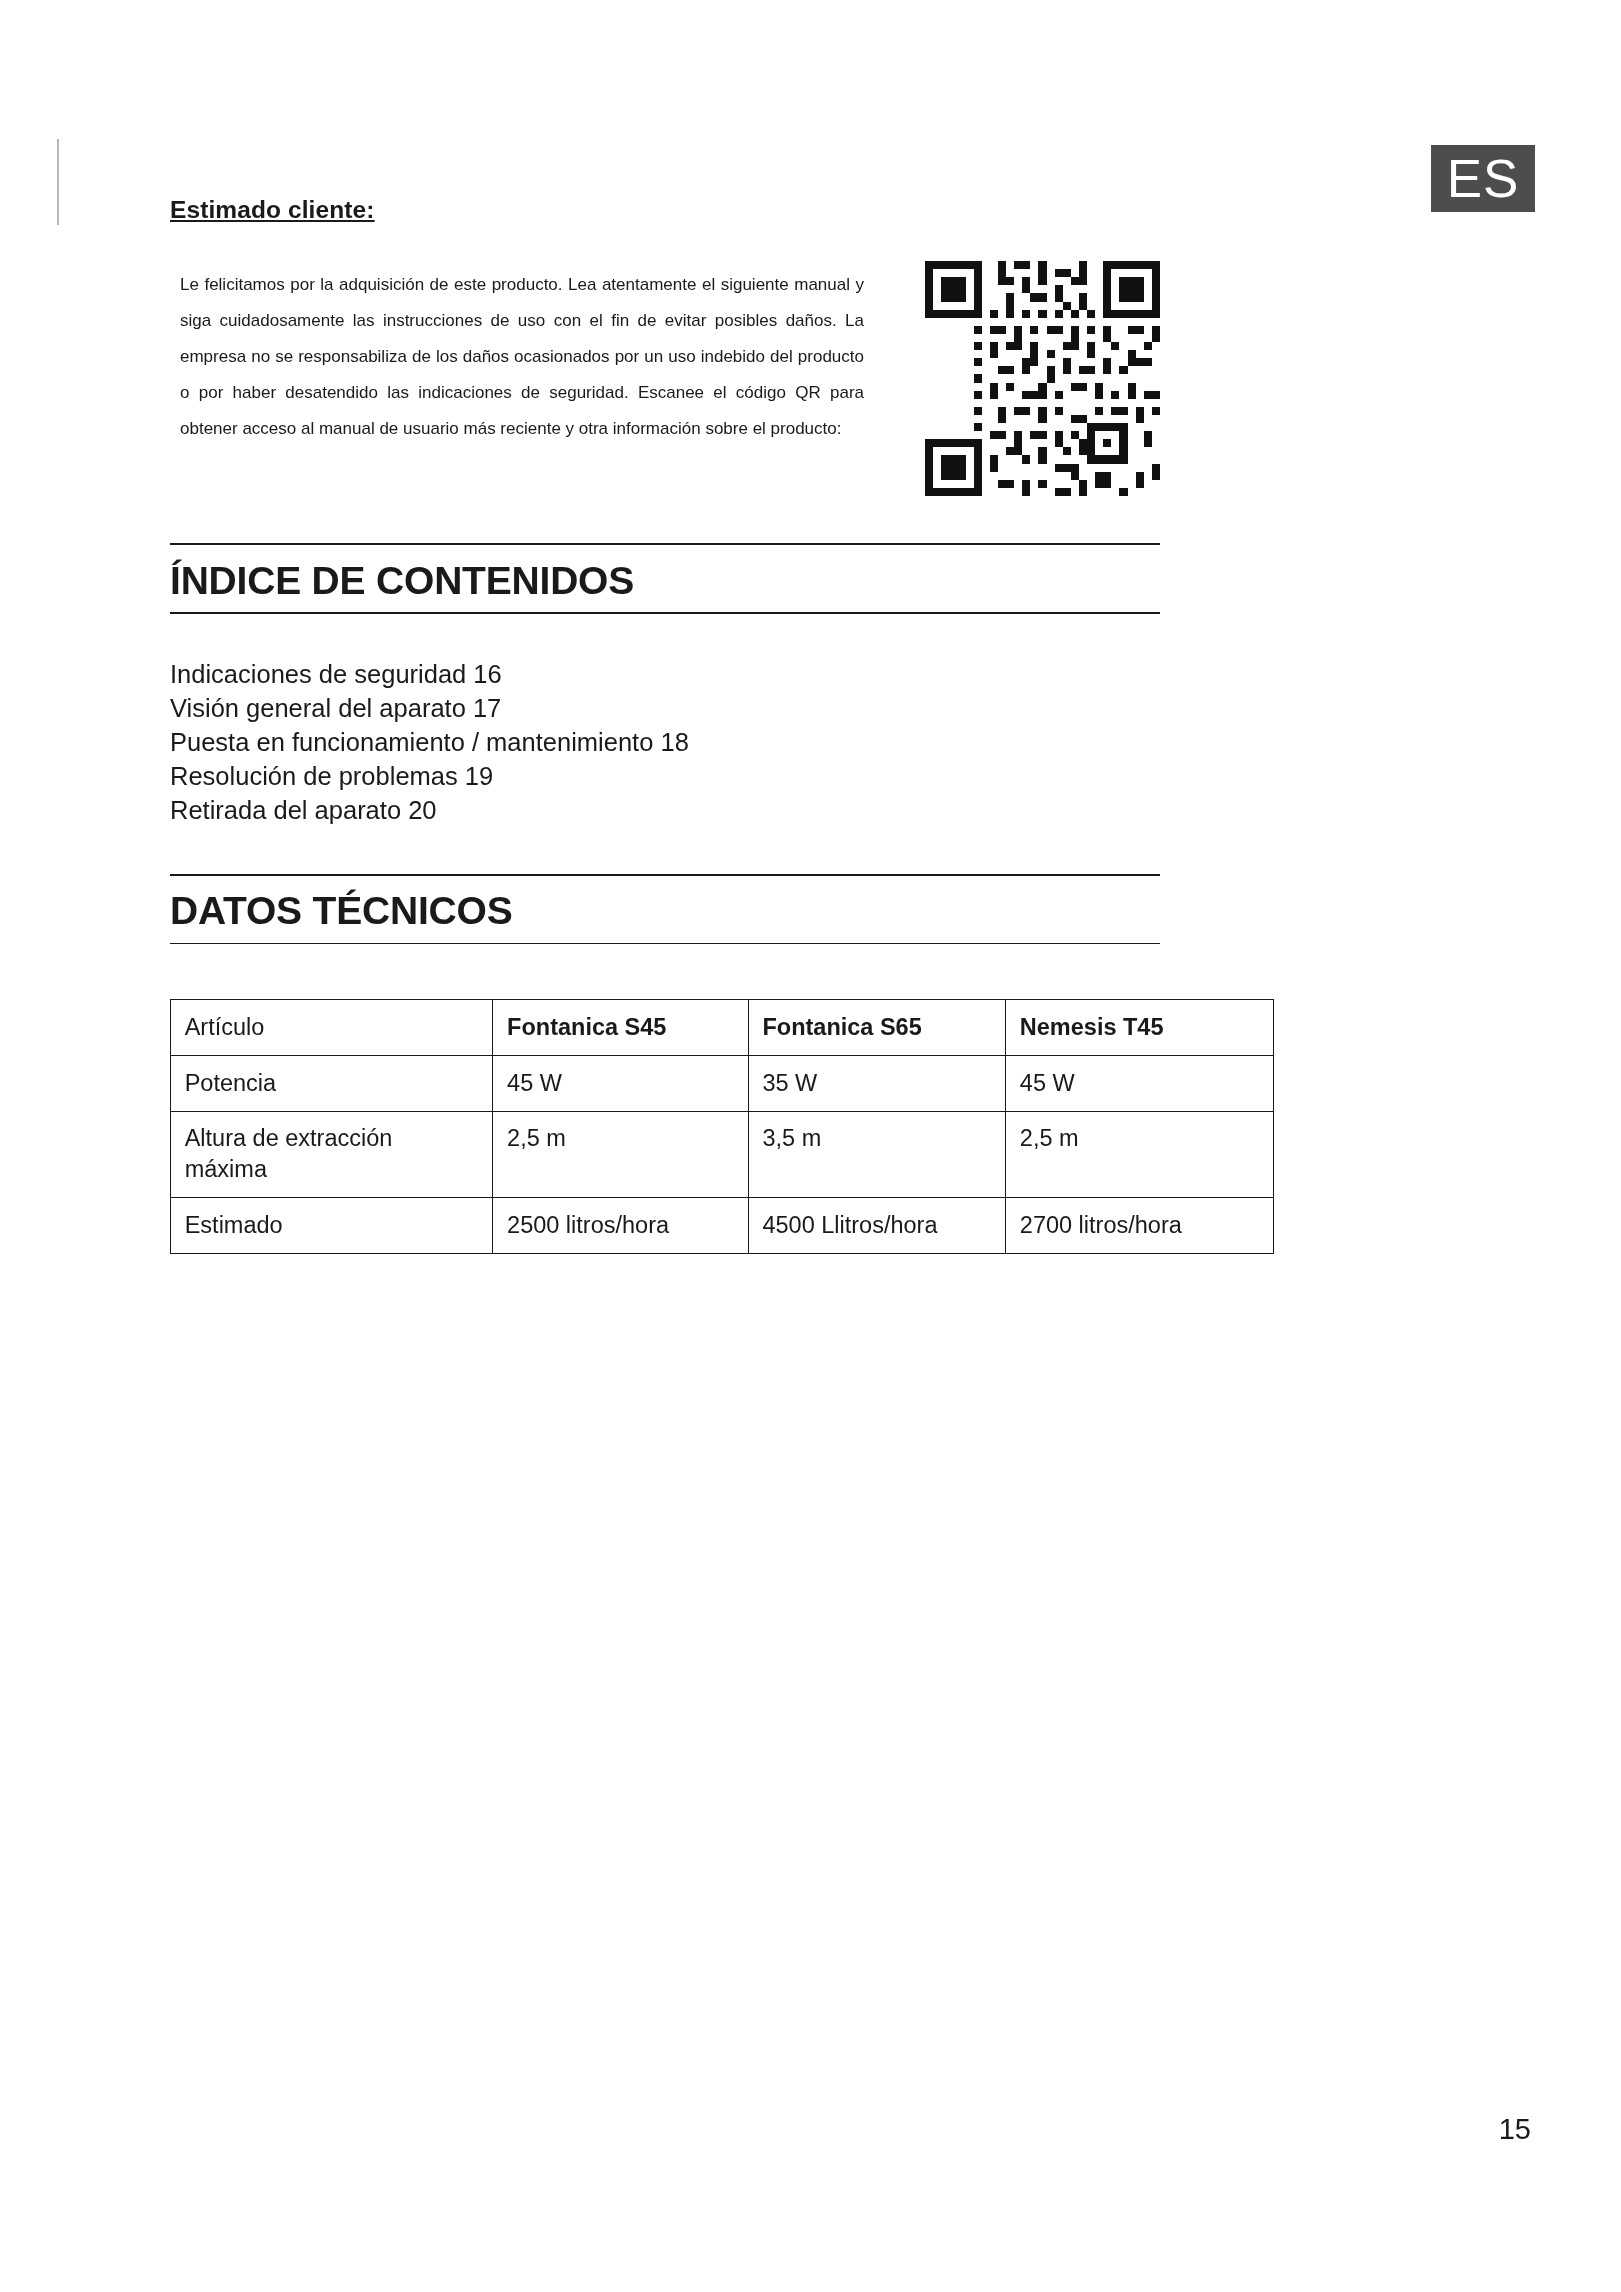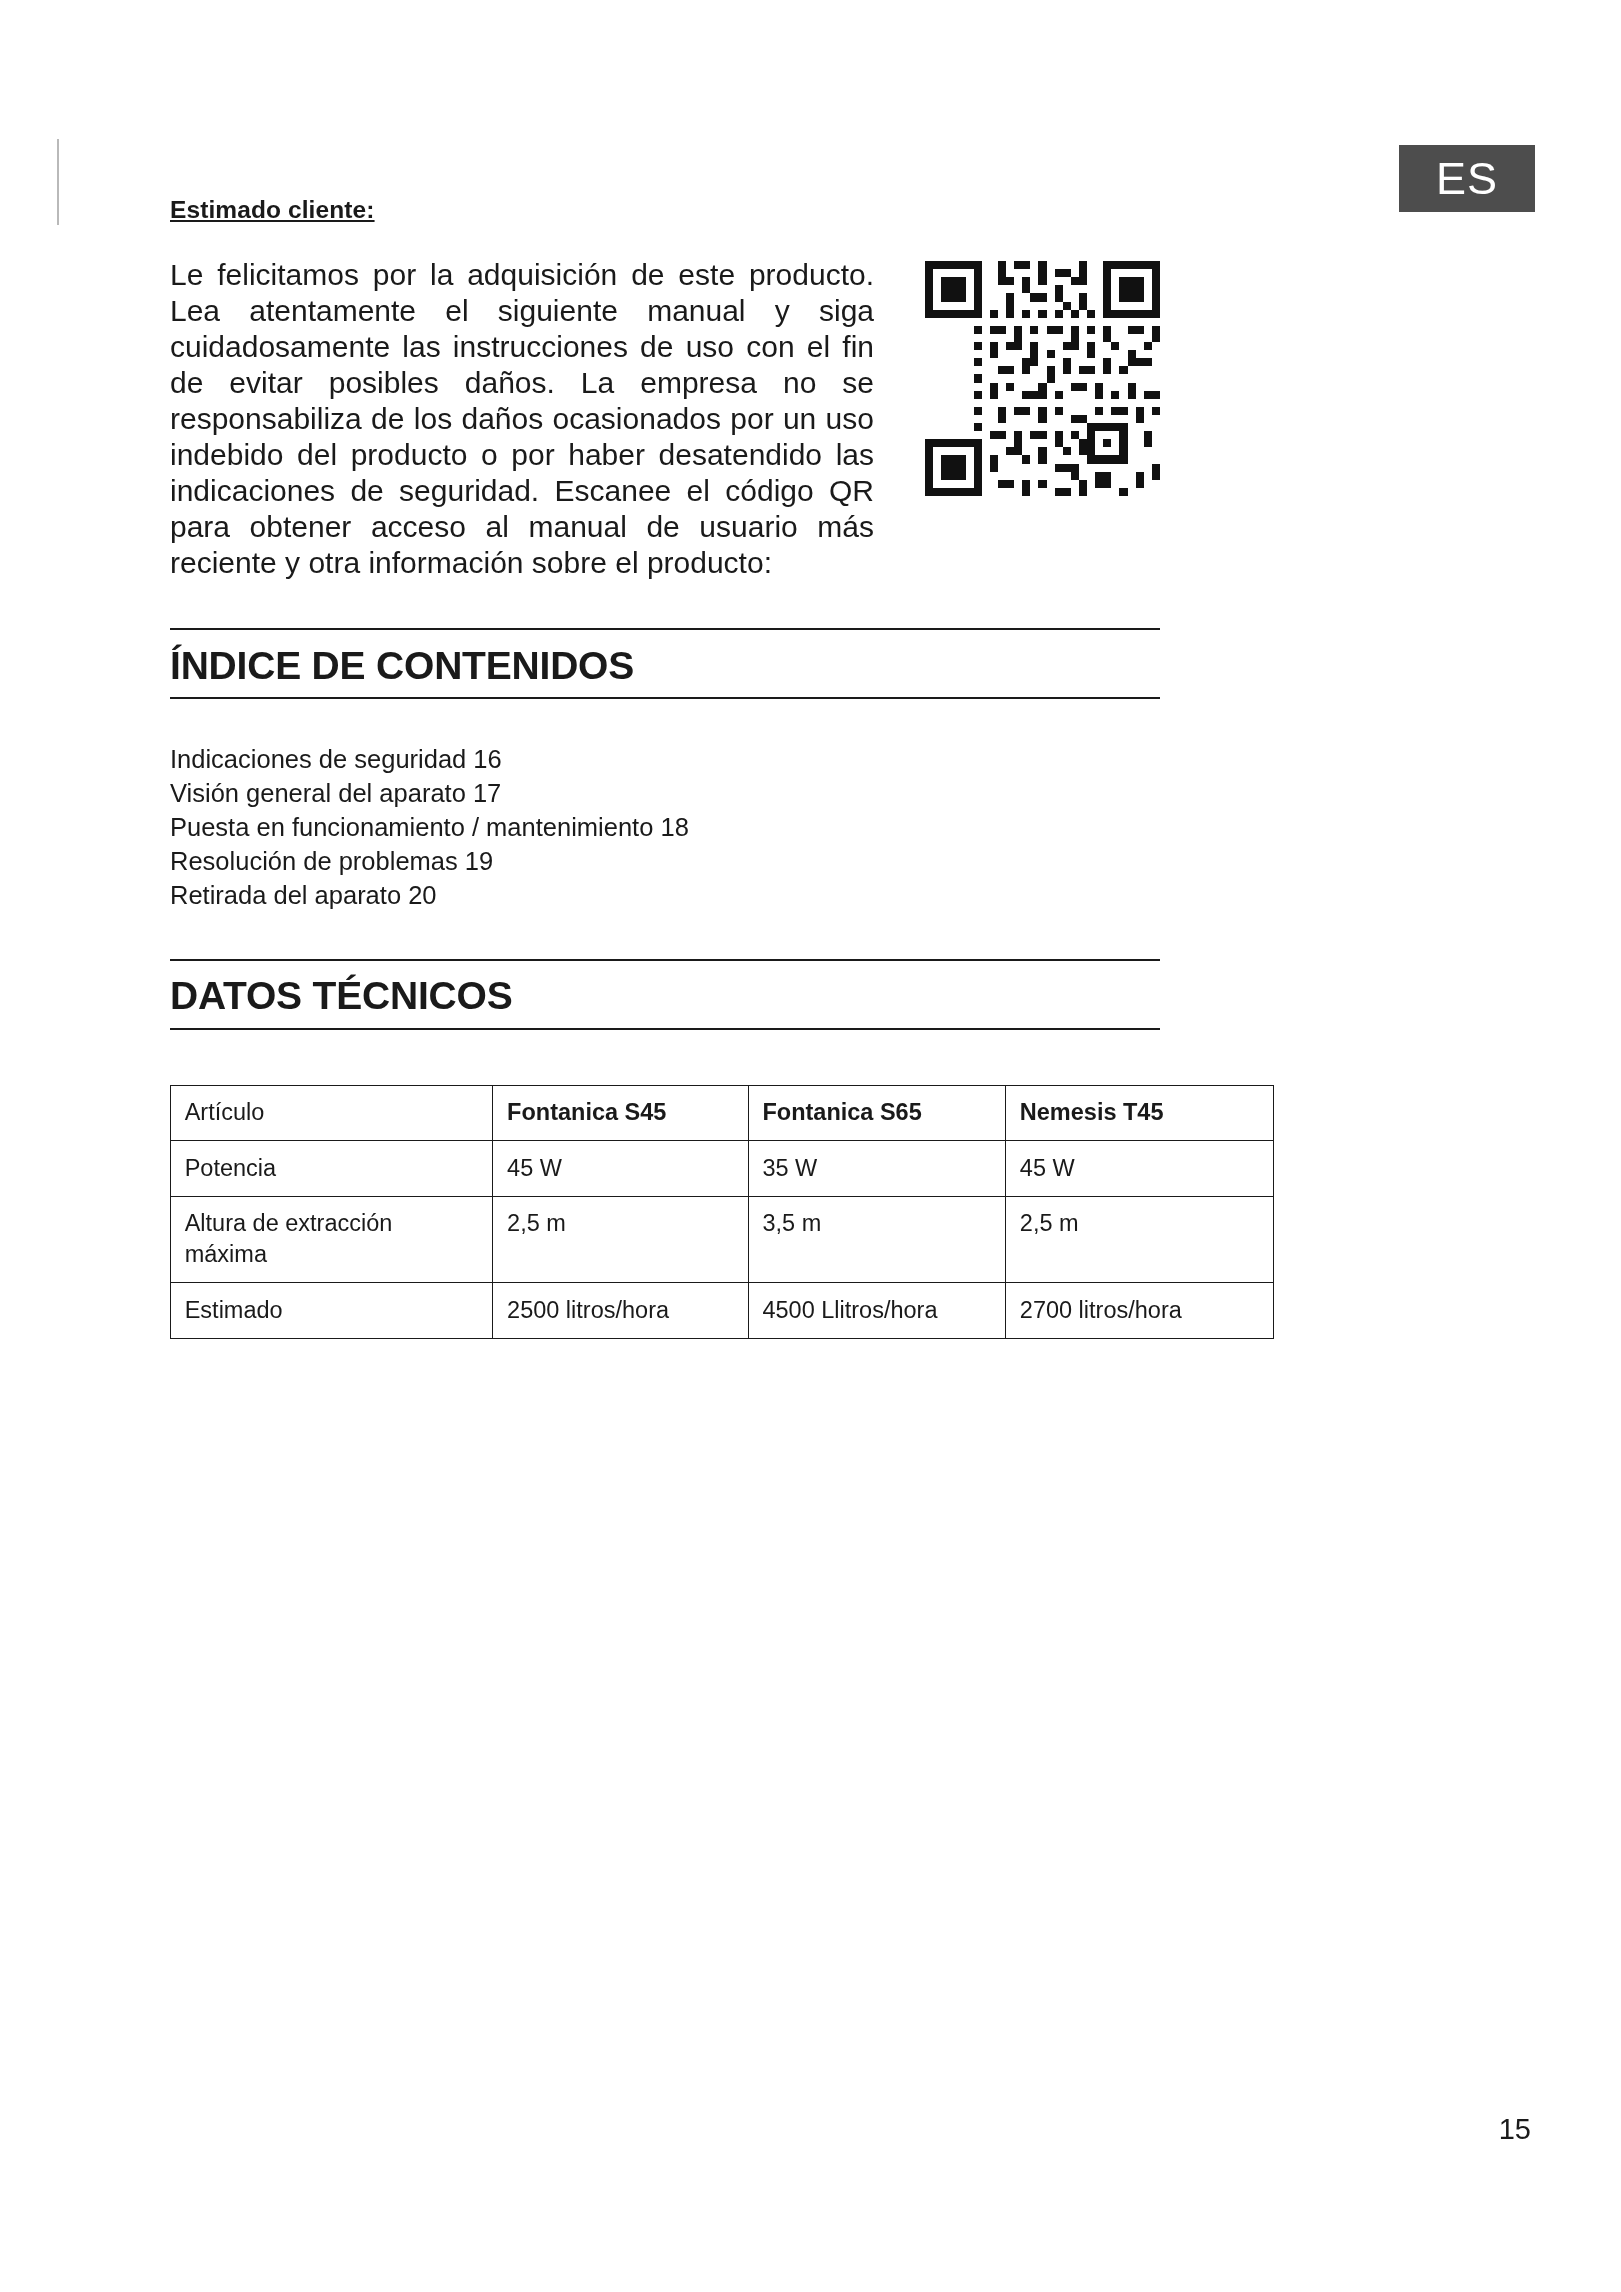--- a/index.html
+++ b/index.html
@@ -31,28 +31,28 @@
     width: 2px;
     height: 86px;
     background: #b9b9b9;
   }
 
   
   .lang-badge {
     position: absolute;
     right: 86px;
     top: 145px;
-    width: 136px;
+    width: 104px;
     height: 67px;
     background: #4d4d4d;
     color: #ffffff;
     display: flex;
     align-items: center;
     justify-content: center;
-    font-size: 45px;
+    font-size: 53px;
     letter-spacing: 1px;
     font-family: "Liberation Sans", sans-serif;
   }
 
   
   .content {
     position: absolute;
     left: 170px;
     top: 196px;
     width: 990px;
@@ -67,25 +67,25 @@
   }
 
   .intro-row {
     display: flex;
     align-items: flex-start;
     gap: 51px;
   }
 
   .intro-text {
     width: 716px;
-    font-size: 30px;
+    font-size: 17px;
     line-height: 36px;
     text-align: justify;
     text-justify: inter-word;
-    margin: 0;
+    margin: 10px;
   }
 
   
   .qr-wrap {
     width: 235px;
     height: 235px;
     flex: 0 0 235px;
     margin-top: 3.9px;
   }
   .qr-wrap svg { display: block; }

